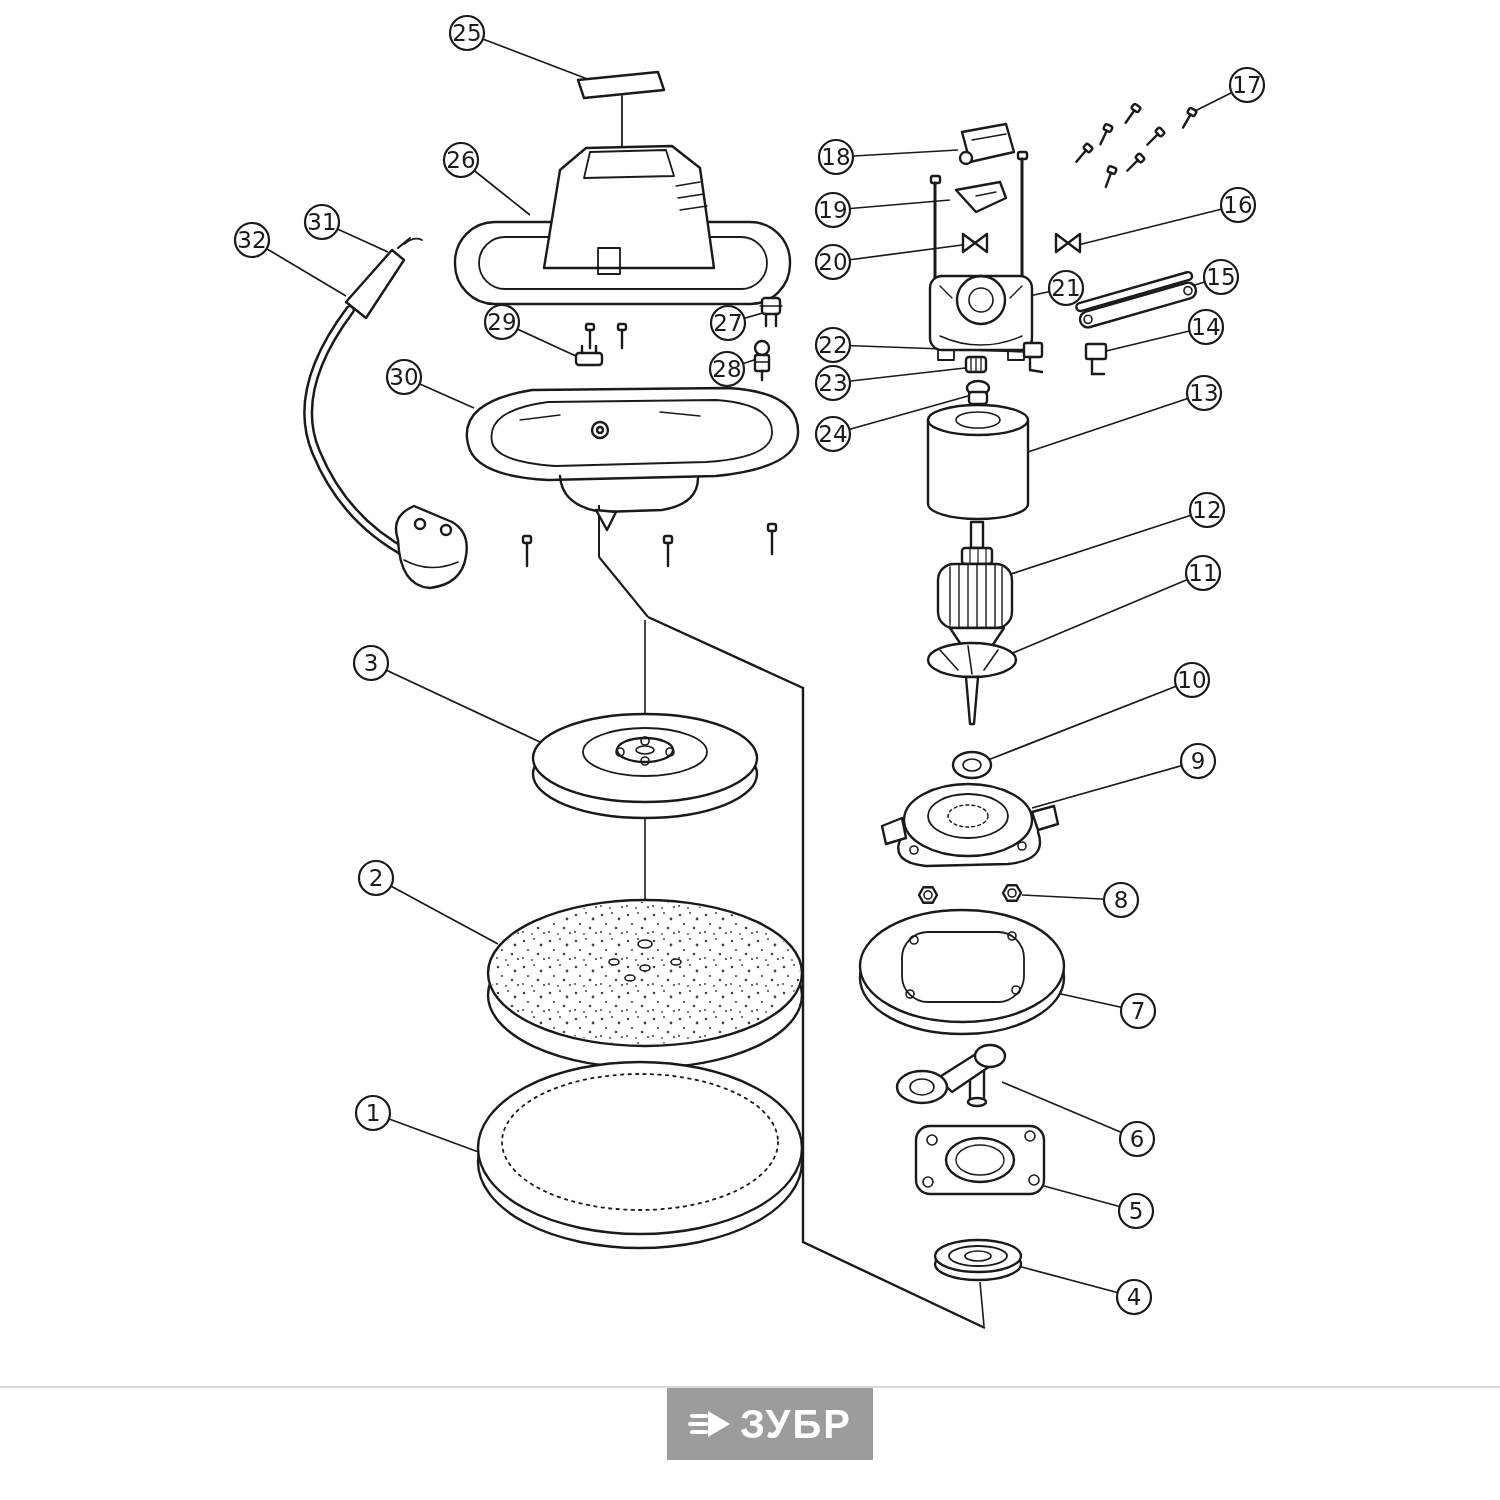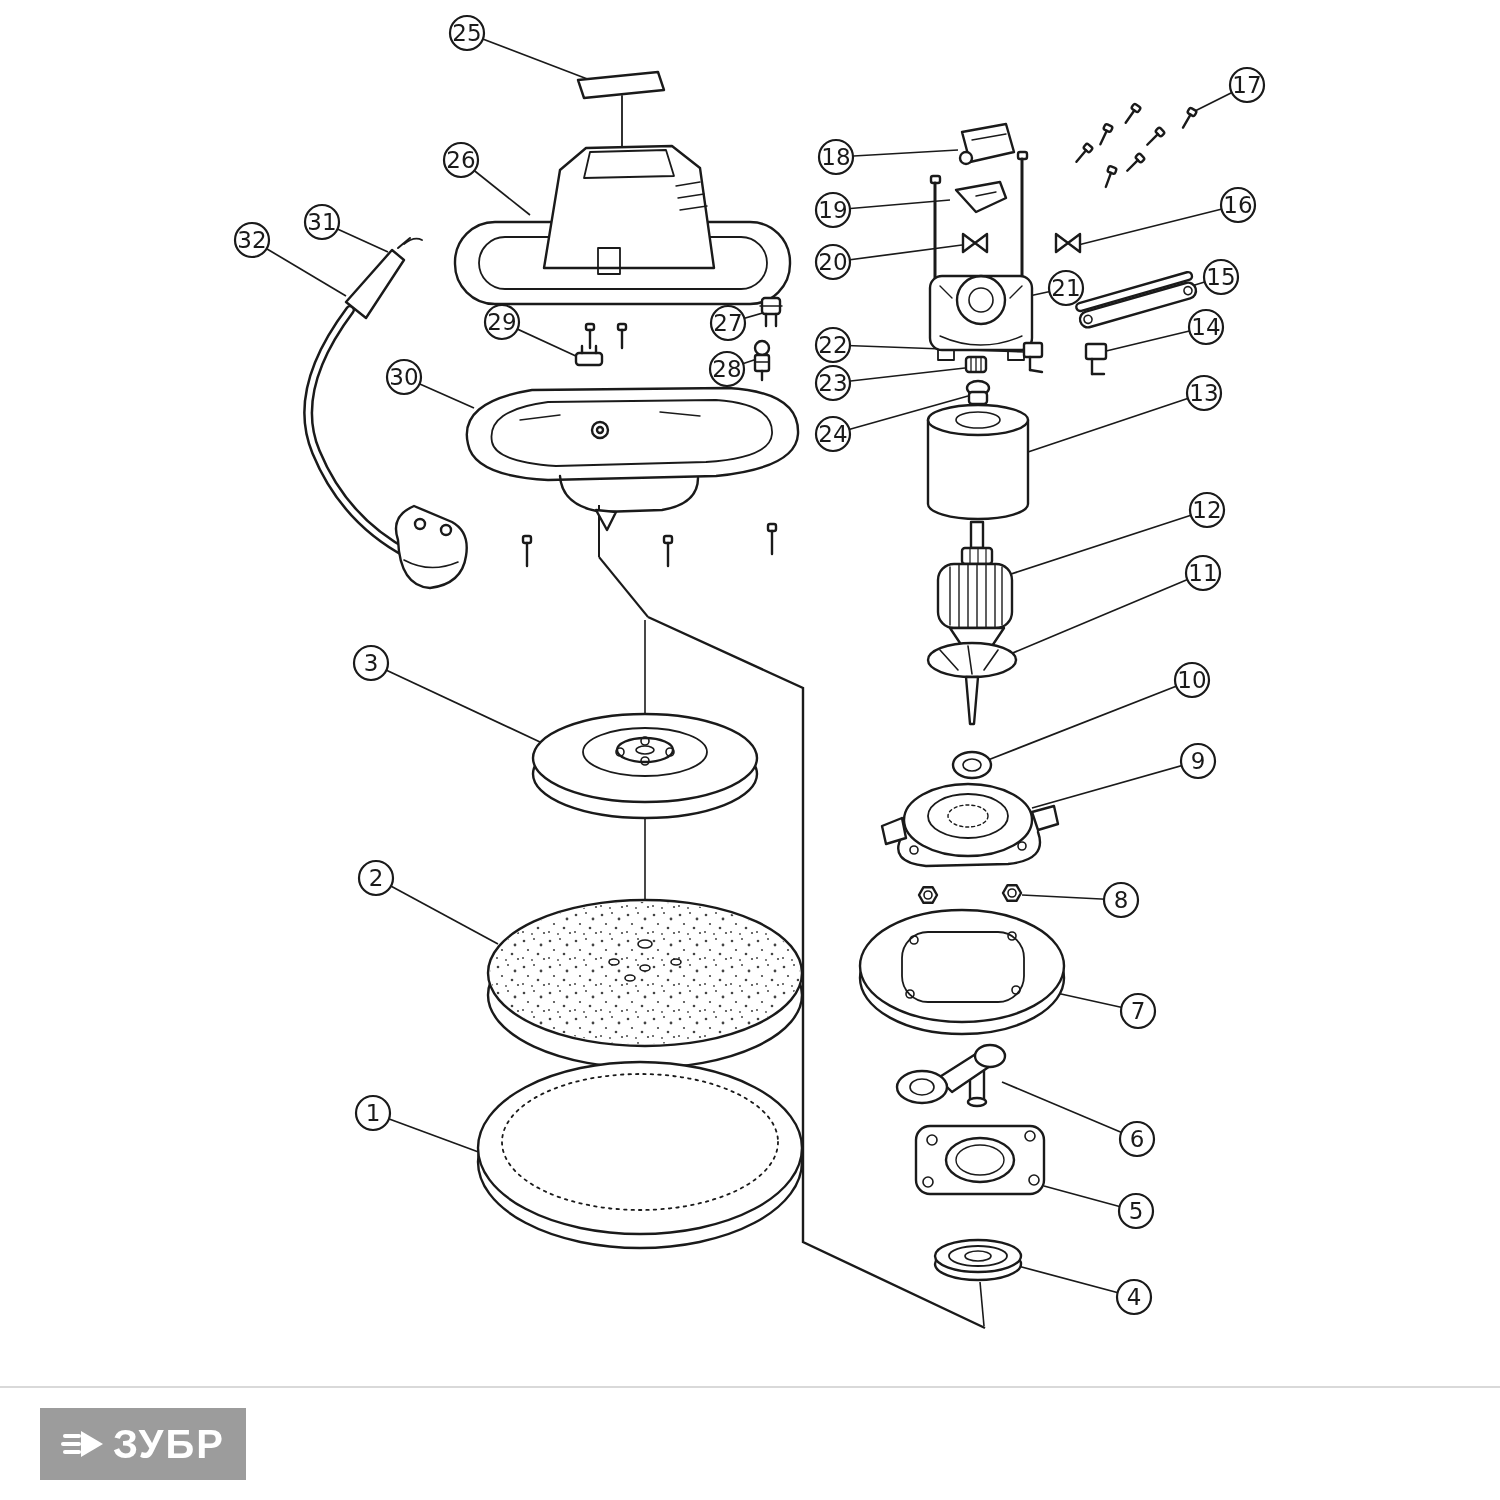--- a/index.html
+++ b/index.html
@@ -6,21 +6,21 @@
   body{width:1500px;height:1500px;font-family:"Liberation Sans",sans-serif;overflow:hidden;}
   .page{width:1500px;height:1500px;display:flex;flex-direction:column;}
   .diagram-area{width:1500px;height:1386px;}
   svg{display:block;}
   .leaders line{stroke:#1a1a1a;stroke-width:1.7;}
   .connectors{stroke:#1a1a1a;fill:none;}
   .callout circle{fill:#ffffff;stroke:#1a1a1a;stroke-width:2.2;}
   .callout text{fill:#1a1a1a;font-size:23px;text-anchor:middle;
     font-family:"DejaVu Sans","Liberation Sans",sans-serif;}
   .footer{height:114px;border-top:2px solid var(--divider,#d9d9d9);
-    display:flex;align-items:center;padding-left:40px;box-sizing:border-box;background:#fff;}
+    display:flex;align-items:center;padding-left:40px;box-sizing:border-box;background:#fff;flex-direction:column;}
   .logo{width:206px;height:72px;background:var(--logo_bg,#9c9c9c);
     display:flex;align-items:center;justify-content:center;gap:8px;flex:none;}
   .logo-text{color:#ffffff;font-weight:bold;font-size:40px;letter-spacing:2px;}
   .caption{margin-left:46px;font-size:37px;white-space:nowrap;}
   .model{font-weight:bold;color:#1b1b1b;}
   .subtitle{color:var(--title_gray,#4a4a4a);margin-left:10px;font-weight:400;}
 </style>
 </head>
 <body>
 

